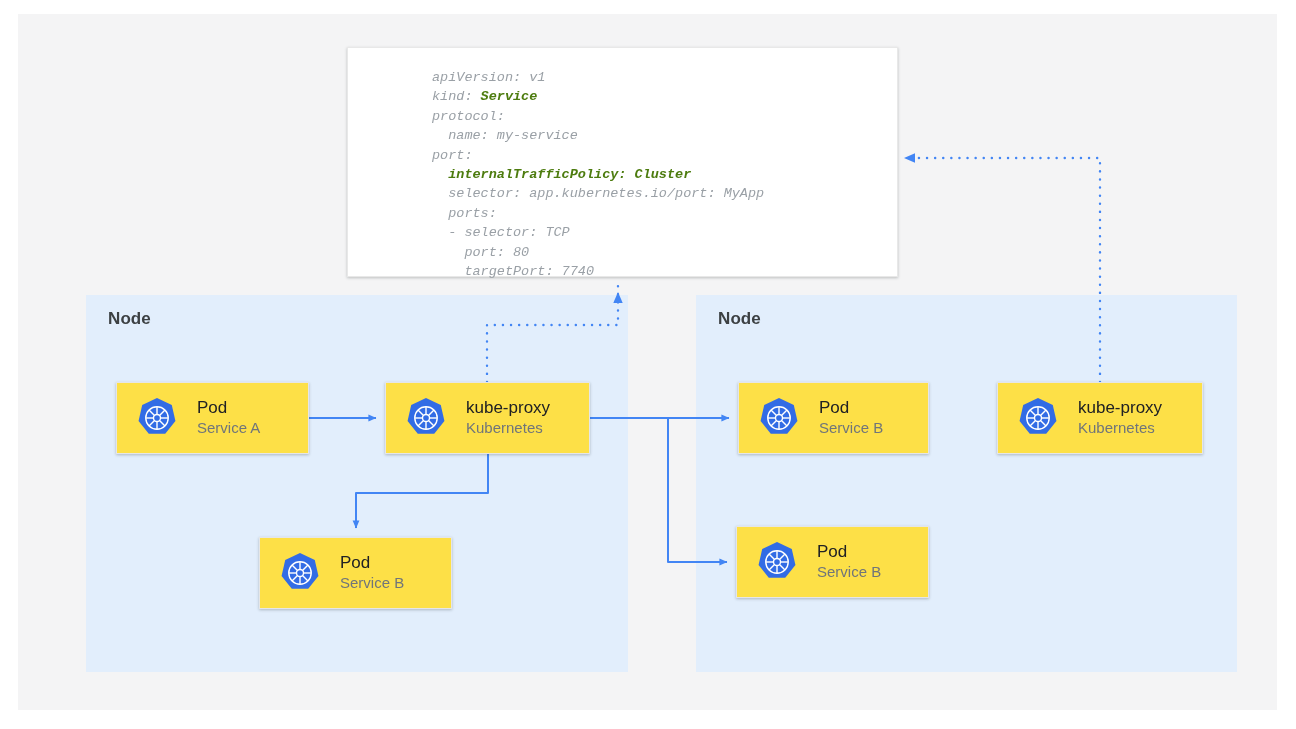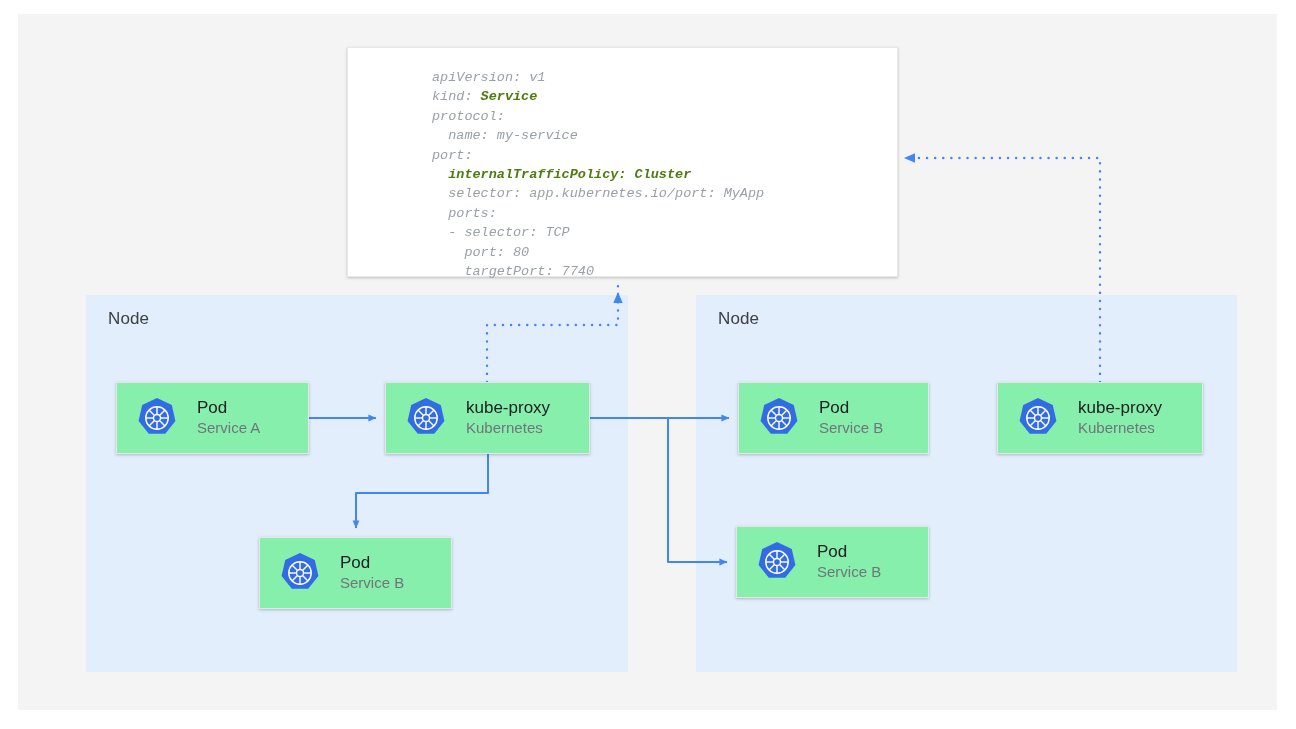--- a/index.html
+++ b/index.html
@@ -30,28 +30,29 @@
     position: absolute;
     background: #e2eefc;
   }
   .node-label {
     position: absolute;
     left: 22px;
     top: 14px;
     font-size: 17px;
     color: #3c4043;
     letter-spacing: 0.1px;
+    font-weight: bold;
   }
   #node-left  { left: 68px;  top: 281px; width: 542px; height: 377px; }
   #node-right { left: 678px; top: 281px; width: 541px; height: 377px; }
 
   
   .card {
     position: absolute;
-    background: #86efac;
+    background: #fde047;
     border: 1px solid #e6e6e6;
     box-shadow: 0 1px 3px rgba(60,64,67,0.22), 0 1px 2px rgba(60,64,67,0.10);
     display: flex;
     align-items: center;
     box-sizing: border-box;
   }
   .card .k8s-icon {
     flex: 0 0 auto;
     margin-left: 18px;
     width: 44px;

